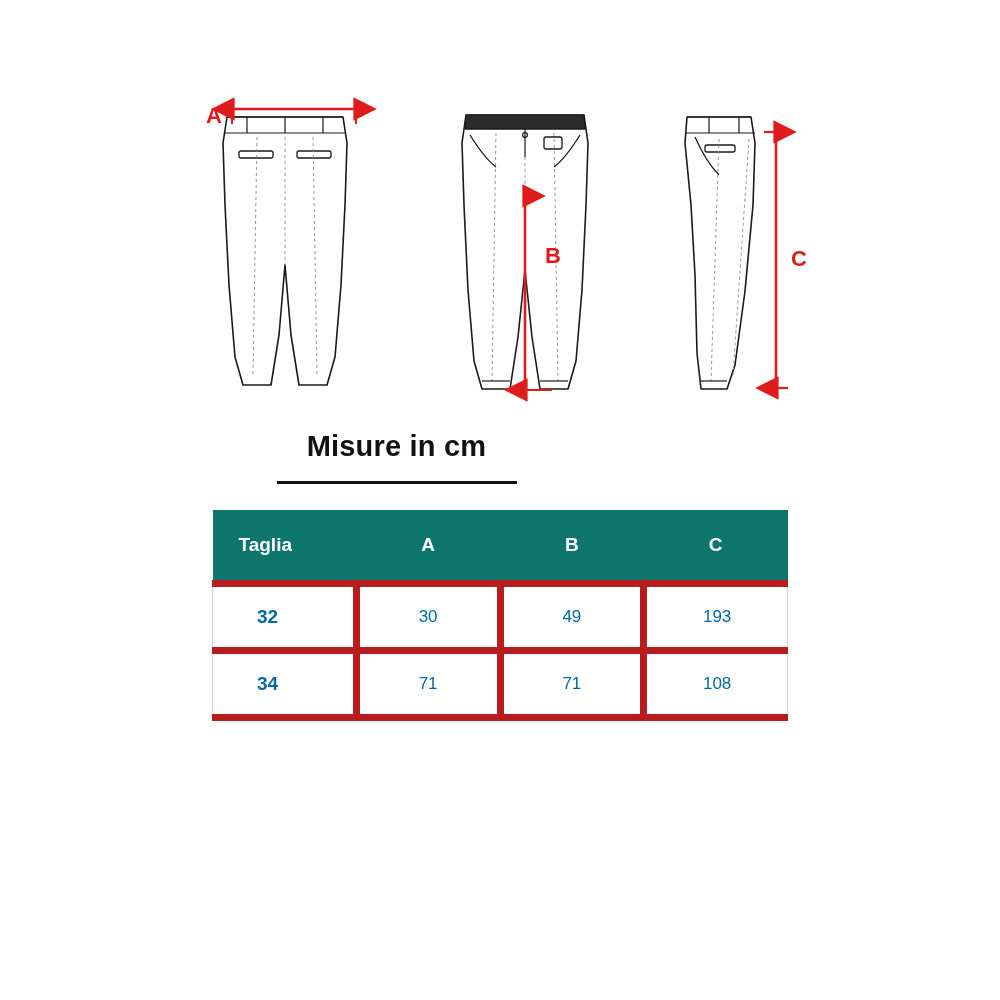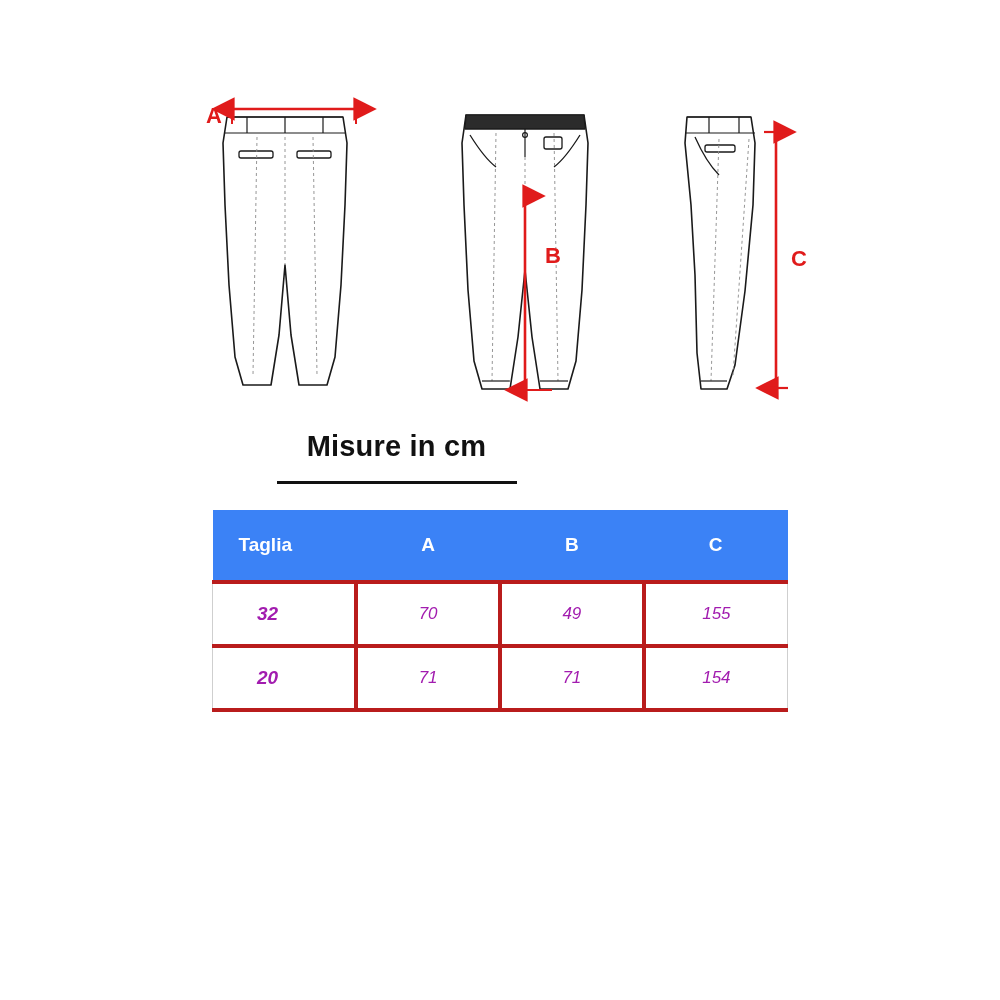--- a/index.html
+++ b/index.html
@@ -66,39 +66,38 @@
 
   .size-table {
     position: absolute;
     left: 212px;
     top: 510px;
     width: 576px;
     border-collapse: collapse;
     table-layout: fixed;
   }
   .size-table th {
-    background: #3b82f6;
+    background: #0f766e;
     color: #ffffff;
     font-size: 19px;
     font-weight: bold;
     height: 68px;
     border: none;
     text-align: center;
   }
   .size-table th.col-size {
     text-align: left;
     padding-left: 26px;
   }
   .size-table td {
-    border: 4px solid #b91c1c;
+    border: 7px solid #b91c1c;
     height: 58px;
     text-align: center;
     font-size: 17px;
-    color: #a21caf;
-    font-style: italic;
+    color: #0369a1;
   }
   .size-table td.cell-size {
     font-weight: bold;
     font-size: 19px;
     text-align: left;
     padding-left: 44px;
   }
   .size-table tr td:first-child { border-left: 1px solid #cfcfcf; }
   .size-table tr td:last-child { border-right: 1px solid #cfcfcf; }
 </style>
@@ -221,24 +220,24 @@
     <tr>
       <th class="col-size">Taglia</th>
       <th>A</th>
       <th>B</th>
       <th>C</th>
     </tr>
   </thead>
   <tbody>
     <tr>
       <td class="cell-size">32</td>
-      <td>70</td>
+      <td>30</td>
       <td>49</td>
-      <td>155</td>
+      <td>193</td>
     </tr>
     <tr>
-      <td class="cell-size">20</td>
+      <td class="cell-size">34</td>
       <td>71</td>
       <td>71</td>
-      <td>154</td>
+      <td>108</td>
     </tr>
   </tbody>
 </table>
 
 </body></html>

